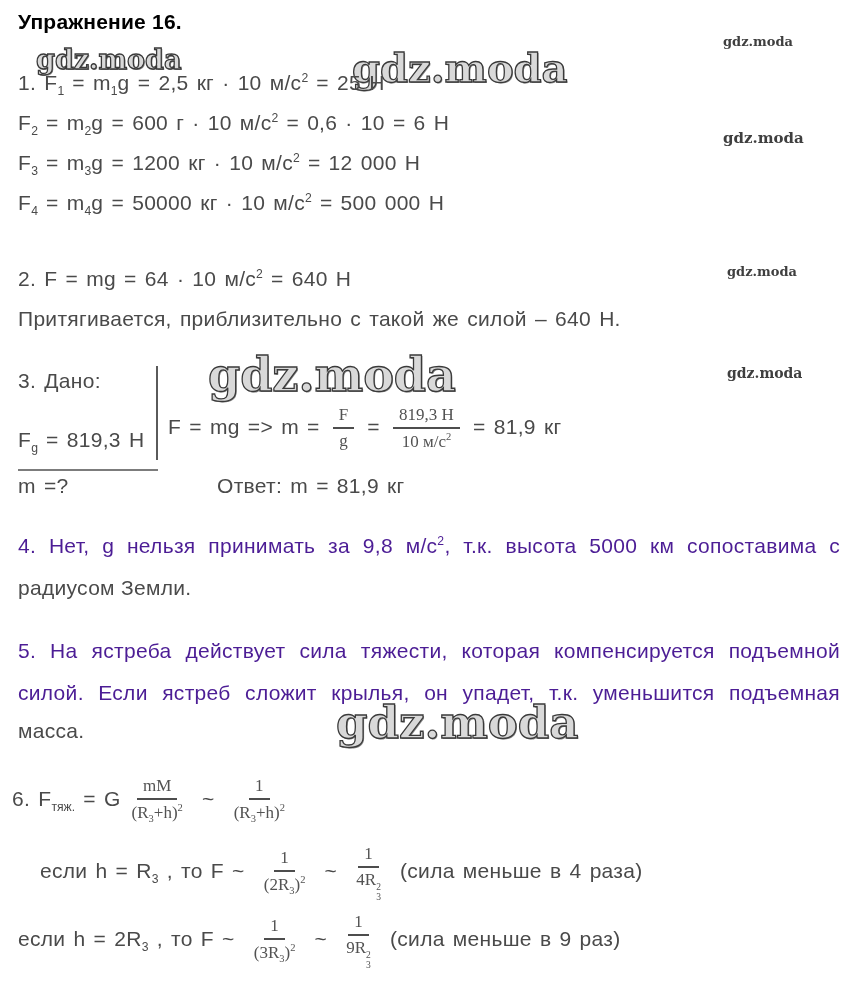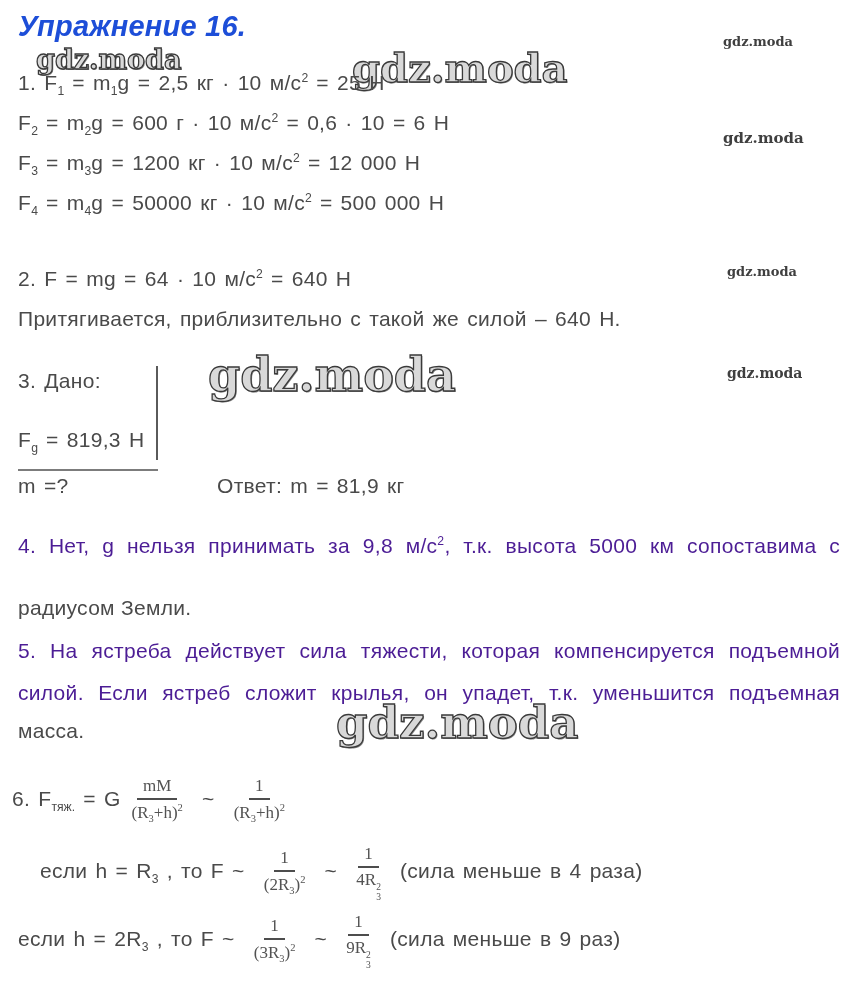--- a/index.html
+++ b/index.html
@@ -1,19 +1,19 @@
 <!DOCTYPE html>
 <html lang="ru"><head>
 <meta charset="utf-8">
 <style>
   html,body{margin:0;padding:0;background:#ffffff;}
   .page{position:relative;width:856px;height:1002px;background:#ffffff;overflow:hidden;
         font-family:"Liberation Sans",sans-serif;}
-  .title{position:absolute;left:18px;top:10px;font-size:29px;font-weight:700;color:#1d4ed8;
-         letter-spacing:0.2px;white-space:pre;font-style:italic;}
+  .title{position:absolute;left:18px;top:10px;font-size:21px;font-weight:700;color:#000000;
+         letter-spacing:0.2px;white-space:pre;}
   .fline{position:absolute;font-size:21px;line-height:1.25;color:#4a4a4a;white-space:pre;
          letter-spacing:0.3px;word-spacing:2px;}
   .fline sub,.fline sup{font-size:58%;letter-spacing:0;}
   .frac{display:inline-flex;flex-direction:column;align-items:center;text-align:center;
         font-family:"Liberation Serif",serif;font-size:17px;line-height:1.3;color:#525252;
         vertical-align:middle;margin:0 5px;white-space:pre;letter-spacing:0;word-spacing:0;}
   .frac .num{border-bottom:2px solid #4d4d4d;padding:0 6px 1px;}
   .frac .den{padding:1px 6px 0;}
   .frac sub,.frac sup{font-size:62%;}
   .stack{display:inline-flex;flex-direction:column;align-items:flex-start;font-size:56%;
@@ -50,26 +50,27 @@
   <div class="fline" style="left:18px;top:110px;">F<sub>2</sub> = m<sub>2</sub>g = 600 г · 10 м/с<sup>2</sup> = 0,6 · 10 = 6 Н</div>
   <div class="fline" style="left:18px;top:150px;">F<sub>3</sub> = m<sub>3</sub>g = 1200 кг · 10 м/с<sup>2</sup> = 12 000 Н</div>
   <div class="fline" style="left:18px;top:190px;">F<sub>4</sub> = m<sub>4</sub>g = 50000 кг · 10 м/с<sup>2</sup> = 500 000 Н</div>
 
   <div class="fline" style="left:18px;top:266px;">2. F = mg = 64 · 10 м/с<sup>2</sup> = 640 Н</div>
   <div class="fline" style="left:18px;top:306px;">Притягивается, приблизительно с такой же силой – 640 Н.</div>
 
   <div class="fline" style="left:18px;top:368px;">3. Дано:</div>
   <div class="vline" style="left:156px;top:366px;height:94px;"></div>
   <div class="fline" style="left:18px;top:427px;">F<sub>g</sub> = 819,3 Н</div>
+  <div class="fline" style="left:168px;top:404px;">F = mg =&gt; m = <span class="frac"><span class="num">F</span><span class="den">g</span></span> = <span class="frac"><span class="num">819,3 Н</span><span class="den">10 м/с<sup>2</sup></span></span> = 81,9 кг</div>
   <div class="hline" style="left:18px;top:469px;width:140px;"></div>
   <div class="fline" style="left:18px;top:473px;">m =?</div>
   <div class="fline" style="left:217px;top:473px;">Ответ: m = 81,9 кг</div>
 
   <div class="jline" style="top:533px;">4. Нет, g нельзя принимать за 9,8 м/с<sup>2</sup>, т.к. высота 5000 км сопоставима с</div>
-  <div class="lline" style="top:575px;margin-top:20px;">радиусом Земли.</div>
+  <div class="lline" style="top:575px;">радиусом Земли.</div>
 
   <div class="jline" style="top:638px;">5. На ястреба действует сила тяжести, которая компенсируется подъемной</div>
   <div class="jline" style="top:680px;">силой. Если ястреб сложит крылья, он упадет, т.к. уменьшится подъемная</div>
   <div class="lline" style="top:718px;">масса.</div>
 
   <div class="fline" style="left:12px;top:775px;">6. F<sub>тяж.</sub> = G<span class="frac"><span class="num">mM</span><span class="den">(R<sub>3</sub>+h)<sup>2</sup></span></span> ~ <span class="frac"><span class="num">1</span><span class="den">(R<sub>3</sub>+h)<sup>2</sup></span></span></div>
   <div class="fline" style="left:18px;top:843px;margin-left:22px;">если h = R<sub>3</sub> , то F ~ <span class="frac"><span class="num">1</span><span class="den">(2R<sub>3</sub>)<sup>2</sup></span></span> ~ <span class="frac"><span class="num">1</span><span class="den">4R<span class="stack"><span>2</span><span>3</span></span></span></span> (сила меньше в 4 раза)</div>
   <div class="fline" style="left:18px;top:911px;">если h = 2R<sub>3</sub> , то F ~ <span class="frac"><span class="num">1</span><span class="den">(3R<sub>3</sub>)<sup>2</sup></span></span> ~ <span class="frac"><span class="num">1</span><span class="den">9R<span class="stack"><span>2</span><span>3</span></span></span></span> (сила меньше в 9 раз)</div>
 
 </div>

